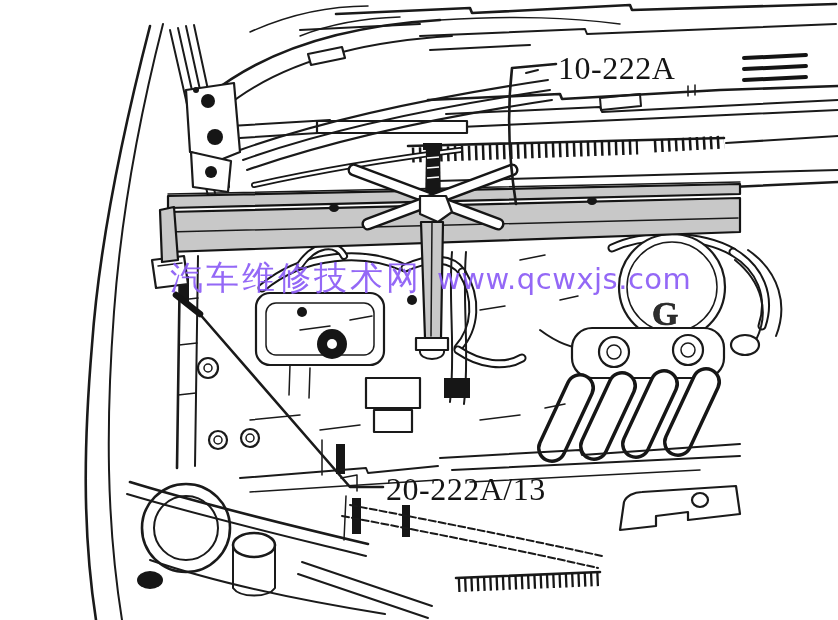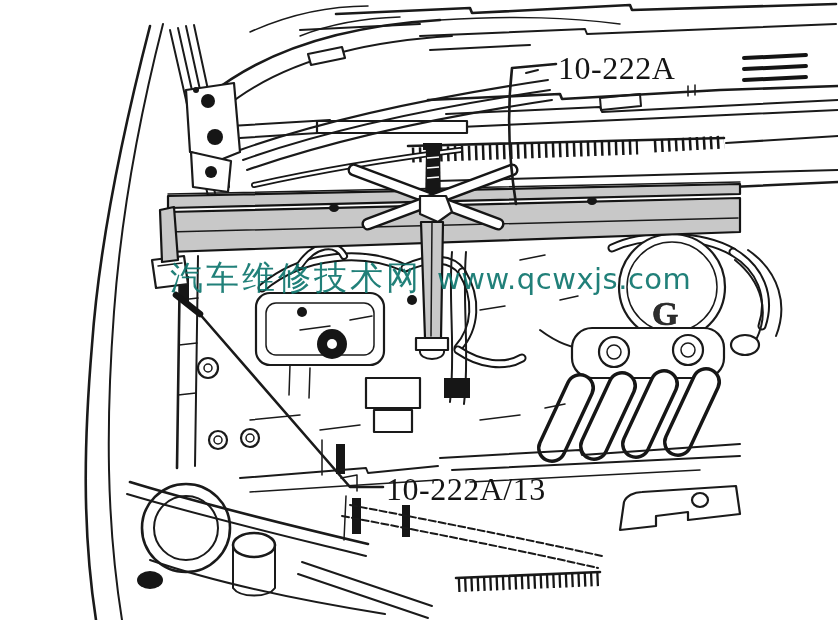--- a/index.html
+++ b/index.html
@@ -10,21 +10,21 @@
   .stage svg{position:absolute;left:0;top:0;}
   .callout{
     position:absolute;z-index:4;white-space:nowrap;color:#141414;
     font-family:"Liberation Serif","DejaVu Serif",serif;
     font-size:32px;letter-spacing:.5px;
   }
   .callout-a{left:558px;top:50px;}
   .callout-b{left:386px;top:471px;}
   .watermark{
     position:absolute;left:170px;top:256px;z-index:5;white-space:nowrap;
-    color:#0f766e;opacity:.92;font-family:"DejaVu Sans",sans-serif;
+    color:#8b5cf6;opacity:.92;font-family:"DejaVu Sans",sans-serif;
   }
   .watermark .cn{font-size:33px;letter-spacing:3px;}
   .watermark .url{font-size:29px;letter-spacing:.5px;margin-left:10px;}
   
   .ln{fill:none;stroke:#1a1a1a;stroke-width:2;stroke-linecap:round;stroke-linejoin:round;}
   .lnA{fill:none;stroke:#1a1a1a;stroke-width:2.6;stroke-linecap:round;stroke-linejoin:round;}
   .lnB{fill:none;stroke:#1a1a1a;stroke-width:1.5;stroke-linecap:round;stroke-linejoin:round;}
   .thk{fill:none;stroke:#141414;stroke-width:4;stroke-linecap:round;}
   .fillw{fill:#ffffff;stroke:#1a1a1a;stroke-width:2.2;stroke-linejoin:round;}
   .fillg{fill:#c8c8c8;stroke:#141414;stroke-width:2.2;stroke-linejoin:round;}
@@ -237,20 +237,20 @@
     <g>
       <path class="lnA" d="M556,64 L512,68 C507,112 509,160 516,204"></path>
       <path class="ln" d="M526,73 L538,70"></path>
       <path class="lnA" d="M198,312 L350,487 L383,487"></path>
       <path d="M176,295 L200,314" stroke="#141414" stroke-width="6.5" stroke-linecap="round" fill="none"></path>
       <path class="lnB" d="M341,478 L357,475 L357,491"></path>
     </g>
   </svg>
 
   <div class="callout callout-a">10-222A</div>
-  <div class="callout callout-b">10-222A/13</div>
+  <div class="callout callout-b">20-222A/13</div>
 
   <div class="watermark">
     <span class="cn">汽车维修技术网</span>
     <span class="url">www.qcwxjs.com</span>
   </div>
 
 </div>
 
 </body></html>

